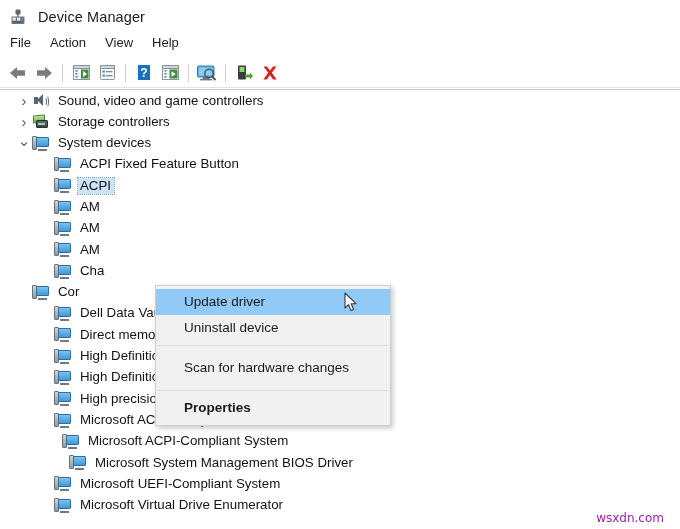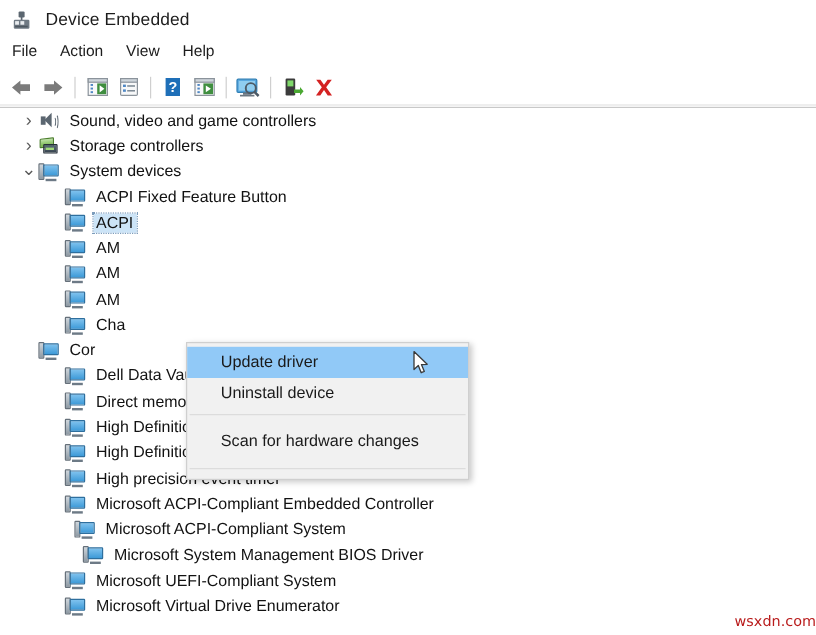--- a/index.html
+++ b/index.html
@@ -252,43 +252,43 @@
     top: 202px;
     width: 14px;
     height: 21px;
     z-index: 60;
     pointer-events: none;
   }
 
   
   .watermark {
     position: absolute;
-    right: 0;
+    right: 16px;
     bottom: 4px;
     font-size: 12px;
-    color: #b91c1c;
+    color: #a21caf;
     font-family: "DejaVu Sans", sans-serif;
     z-index: 70;
   }
 </style>
 </head>
 <body>
 
 <div class="titlebar">
   <span class="titlebar-icon">
     <svg width="18" height="18" viewBox="0 0 18 18">
       <rect x="6.5" y="1.5" width="5" height="5" rx="1" fill="#5b6670"></rect>
       <rect x="8.3" y="6" width="1.4" height="3" fill="#5b6670"></rect>
       <rect x="2.5" y="8.5" width="13" height="7.5" rx="1" fill="#707a84"></rect>
       <rect x="3.6" y="9.6" width="3.2" height="3" fill="#e9ecef"></rect>
       <rect x="8" y="9.6" width="3.2" height="3" fill="#e9ecef"></rect>
       <rect x="3.6" y="13.4" width="10.5" height="1.4" fill="#4e5861"></rect>
     </svg>
   </span>
-  <span class="titlebar-text">Device Embedded</span>
+  <span class="titlebar-text">Device Manager</span>
 </div>
 
 <div class="menubar">
   <div class="menubar-item">File</div>
   <div class="menubar-item">Action</div>
   <div class="menubar-item">View</div>
   <div class="menubar-item">Help</div>
 </div>
 
 <div class="toolbar">
@@ -568,20 +568,21 @@
     </div>
 
   <div class="ctx-menu">
     <div class="ctx-item hl">Update driver</div>
     <div class="ctx-item">Uninstall device</div>
     <div class="ctx-sep"></div>
     <div class="ctx-spacer"></div>
     <div class="ctx-item">Scan for hardware changes</div>
     <div class="ctx-spacer"></div>
     <div class="ctx-sep"></div>
+    <div class="ctx-item bold">Properties</div>
   </div>
 
   <span class="cursor">
     <svg width="14" height="21" viewBox="0 0 14 21">
       <path d="M1 1 L1 16 L4.6 12.6 L7 18.6 L9.6 17.5 L7.2 11.8 L12 11.6 Z" fill="#ffffff" stroke="#3a3a3a" stroke-width="1.1" stroke-linejoin="round"></path>
     </svg>
   </span>
 </div>
 
 <div class="watermark">wsxdn.com</div>

